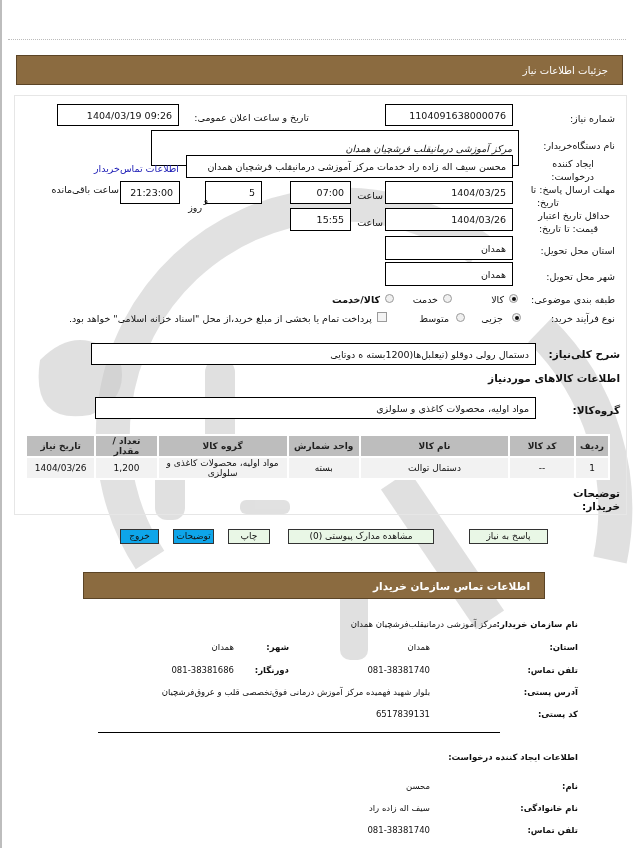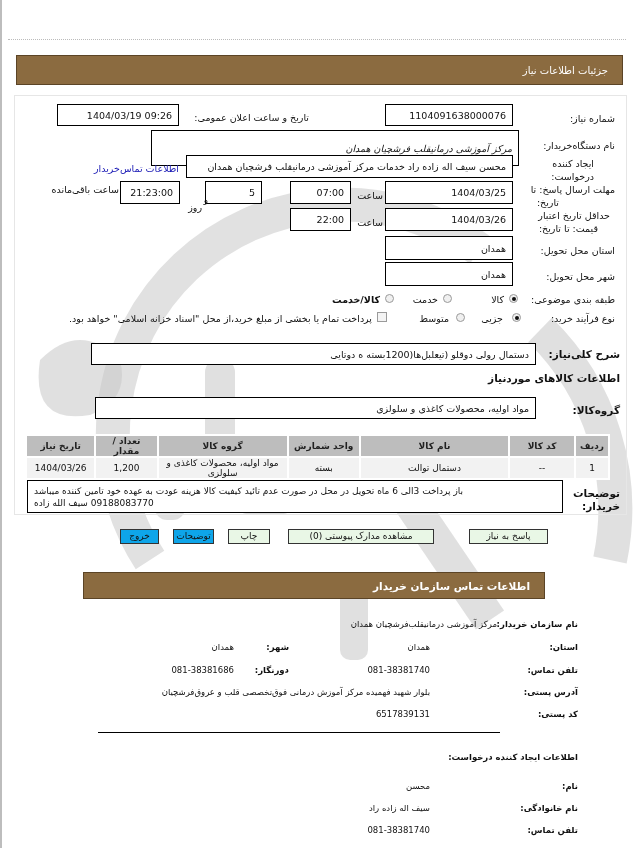--- a/index.html
+++ b/index.html
@@ -98,21 +98,21 @@
   <div class="box ltr" style="left:205px;top:181px;width:57px;height:23px;">5</div>
   <span class="lbl" style="right:432px;top:201px;">روز</span>
   <span class="lbl" style="right:426px;top:194px;font-size:9px;">و</span>
   <div class="box ltr" style="left:120px;top:181px;width:60px;height:23px;">21:23:00</div>
   <span class="lbl" style="right:515px;top:183px;">ساعت باقی‌مانده</span>
 
   <span class="lbl" style="right:24px;top:209px;">حداقل تاریخ اعتبار</span>
   <span class="lbl" style="right:36px;top:222px;">قیمت: تا تاریخ:</span>
   <div class="box ltr" style="left:385px;top:208px;width:128px;height:23px;">1404/03/26</div>
   <span class="lbl" style="right:251px;top:216px;">ساعت</span>
-  <div class="box ltr" style="left:290px;top:208px;width:61px;height:23px;">22:00</div>
+  <div class="box ltr" style="left:290px;top:208px;width:61px;height:23px;">15:55</div>
 
   <span class="lbl" style="right:19px;top:244px;">استان محل تحویل:</span>
   <div class="box" style="left:385px;top:236px;width:128px;height:24px;">همدان</div>
 
   <span class="lbl" style="right:19px;top:270px;">شهر محل تحویل:</span>
   <div class="box" style="left:385px;top:262px;width:128px;height:24px;">همدان</div>
 
   <span class="lbl" style="right:19px;top:293px;">طبقه بندی موضوعی:</span>
   <span class="radio on" style="left:509px;top:294px;"></span>
   <span class="lbl" style="right:130px;top:293px;">کالا</span>
@@ -155,24 +155,20 @@
         <td>بسته</td>
         <td>مواد اولیه، محصولات کاغذی و سلولزی</td>
         <td>1,200</td>
         <td>1404/03/26</td>
       </tr>
     </tbody>
   </table>
 
   <span class="lbl bold" style="right:14px;top:487px;font-size:10.5px;">توضیحات</span>
   <span class="lbl bold" style="right:14px;top:500px;font-size:10.5px;">خریدار:</span>
-  <div class="box" style="left:27px;top:480px;width:536px;height:33px;flex-direction:column;align-items:flex-end;justify-content:center;padding:0 6px;white-space:nowrap;">
-    <div style="line-height:12px;font-size:9px;">باز پرداخت 3الی 6 ماه تحویل در محل در صورت عدم تائید کیفیت کالا هزینه عودت به عهده خود تامین کننده میباشد</div>
-    <div style="line-height:12px;font-size:9px;">09188083770 سیف الله زاده</div>
-  </div>
 
   <div class="btn green" style="left:469px;top:529px;width:79px;">پاسخ به نیاز</div>
   <div class="btn green" style="left:288px;top:529px;width:146px;">مشاهده مدارک پیوستی (0)</div>
   <div class="btn green" style="left:228px;top:529px;width:42px;">چاپ</div>
   <div class="btn red" style="left:173px;top:529px;width:41px;">توضیحات</div>
   <div class="btn red" style="left:120px;top:529px;width:39px;">خروج</div>
 
   <div class="hdr bold" style="left:83px;top:572px;width:462px;height:27px;">
     <span>اطلاعات تماس سازمان خریدار</span>
   </div>

